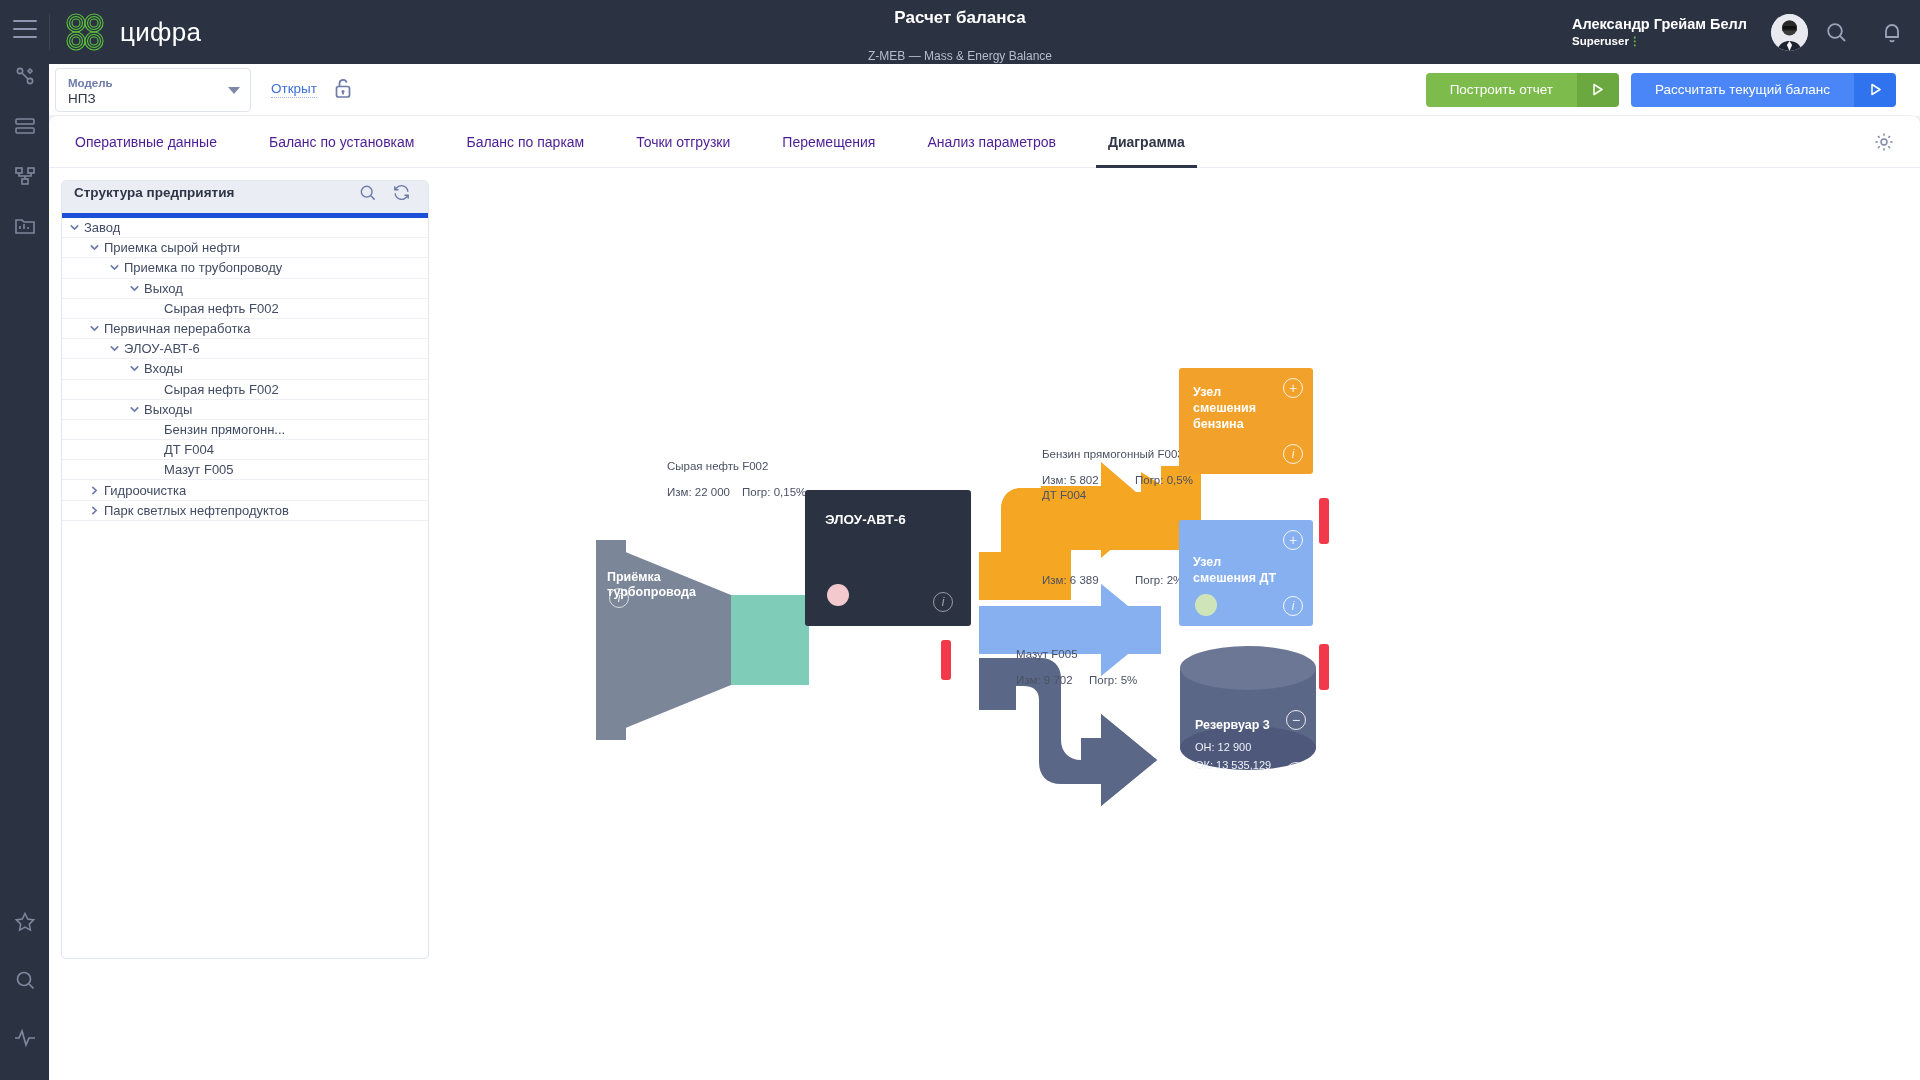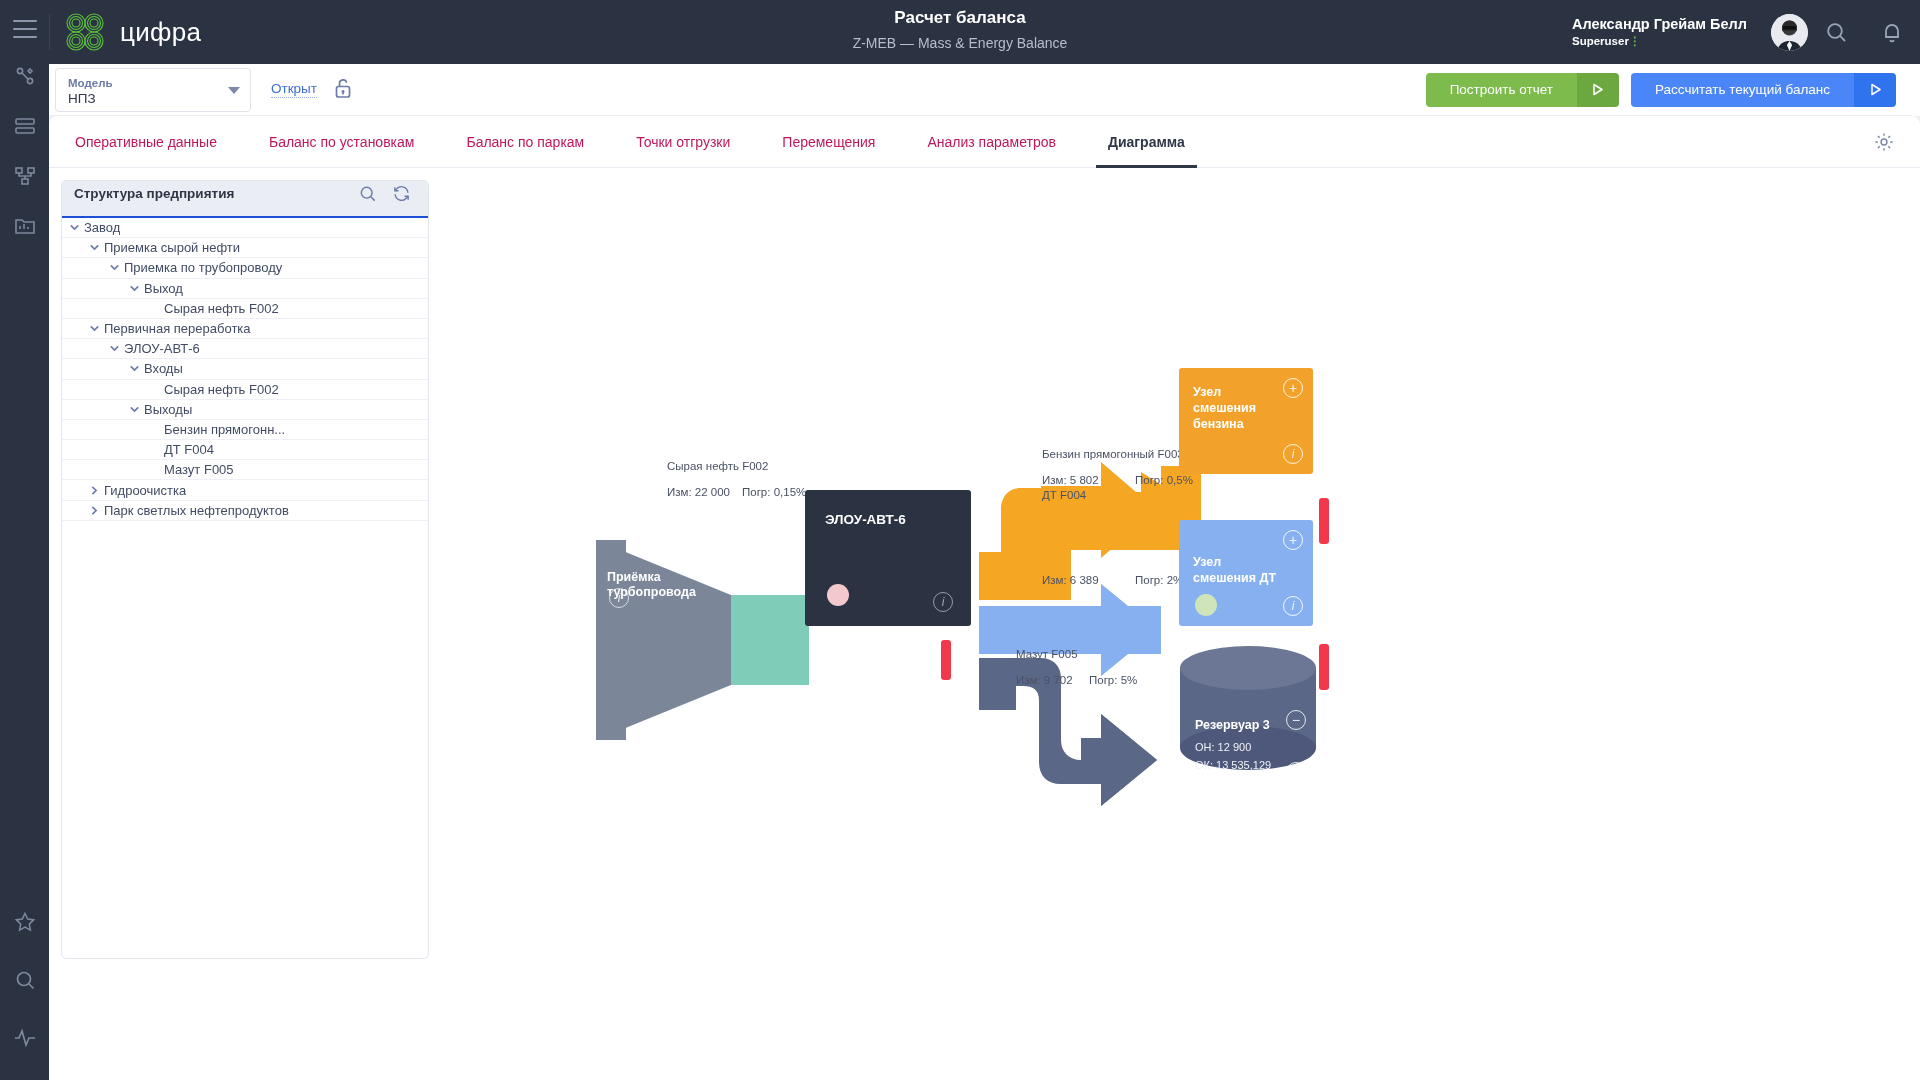--- a/index.html
+++ b/index.html
@@ -29,21 +29,21 @@
   }
   .burger { position: absolute; left: 13px; top: 20px; width: 24px; height: 18px; cursor: pointer; }
   .burger i { display: block; height: 2px; background: #8d96ac; margin-bottom: 6px; border-radius: 1px; }
   .hdr-div { position:absolute; left:49px; top:14px; width:1px; height:36px; background:#3b4354; }
   .logo-wrap { position: absolute; left: 63px; top: 10px; display: flex; align-items: center; gap: 13px; }
   .logo-mark { width: 44px; height: 44px; }
   .logo-text { font-size: 26px; font-weight: 400; letter-spacing: .3px; color: #fff; }
 
   .hdr-center { position: absolute; left: 0; top: 7px; width: 1920px; text-align: center; pointer-events:none; }
   .hdr-title { font-size: 17px; font-weight: bold; color: #fff; line-height: 22px; }
-  .hdr-sub { font-size: 14px; color: #b6bdcd; line-height: 18px; margin-top: 5px; }
+  .hdr-sub { font-size: 12px; color: #b6bdcd; line-height: 18px; margin-top: 18px; }
 
   .hdr-right { position: absolute; right: 0; top: 0; height: 64px; display: flex; align-items: center; }
   .user-block { text-align: left; margin-right: 24px; }
   .user-name { font-size: 14.5px; font-weight: bold; color: #fff; line-height: 18px; }
   .user-role { font-size: 11.5px; font-weight: bold; color: #fff; line-height: 16px; }
   .user-role .dots { color:#6abf4b; letter-spacing:1px; }
   .avatar { width: 37px; height: 37px; border-radius: 50%; overflow: hidden; background: #d6d9e2; position: relative; }
   .hdr-btn { width: 56px; height: 64px; display: flex; align-items: center; justify-content: center; cursor: pointer; }
 
   
@@ -90,37 +90,37 @@
     background: #f1f3f7;
   }
   .card {
     position: absolute; left: 0; top: 0; width: 1871px; height: 964px;
     background: #fff; border-radius: 8px 8px 0 0;
     box-shadow: 0 1px 4px rgba(40,50,80,.10);
   }
   .tabs { position: absolute; left: 0; top: 0; width: 1871px; height: 52px; border-bottom: 1px solid #e9ecf2; display:flex; align-items:stretch; }
   .tab {
     display: flex; align-items: center; justify-content: center;
-    font-size: 14px; color: #be185d; cursor: pointer; position: relative; padding: 0 26px;
+    font-size: 14px; color: #4c1d95; cursor: pointer; position: relative; padding: 0 26px;
     white-space: nowrap;
   }
   .tab.active { color: #2f3647; font-weight: bold; }
   .tab.active::after {
     content:''; position:absolute; left: 14px; right: 14px; bottom: -1px; height: 3px; background: #2f3647;
   }
   .gear-btn { position: absolute; right: 12px; top: 0; height: 52px; width: 48px; display:flex; align-items:center; justify-content:center; cursor:pointer; }
 
   
   .tree-box {
     position: absolute; left: 12px; top: 64px; width: 368px; height: 779px;
     border: 1px solid #e2e6ee; border-radius: 5px; background: #fff; overflow: hidden;
   }
   .tree-head {
     height: 37px; background: #eaedf3; display: flex; align-items: center; padding: 0 10px 10px 12px;
-    border-bottom: 2px solid #1d4ed8;
+    border-bottom: 5px solid #1d4ed8;
   }
   .tree-title { font-size: 13.5px; font-weight: bold; color: #2f3647; flex: 1; }
   .tree-act { width: 34px; height: 30px; display:flex; align-items:center; justify-content:center; cursor:pointer; }
   .t-row {
     height: 20.2px; display: flex; align-items: center;
     border-bottom: 1px solid #eef0f5; font-size: 13px; color: #414b63; cursor: pointer;
     padding-right: 6px;
   }
   .t-chev { width: 20px; display:flex; align-items:center; justify-content:center; flex: 0 0 20px; }
   .t-lbl { white-space: nowrap; overflow: hidden; text-overflow: ellipsis; }

